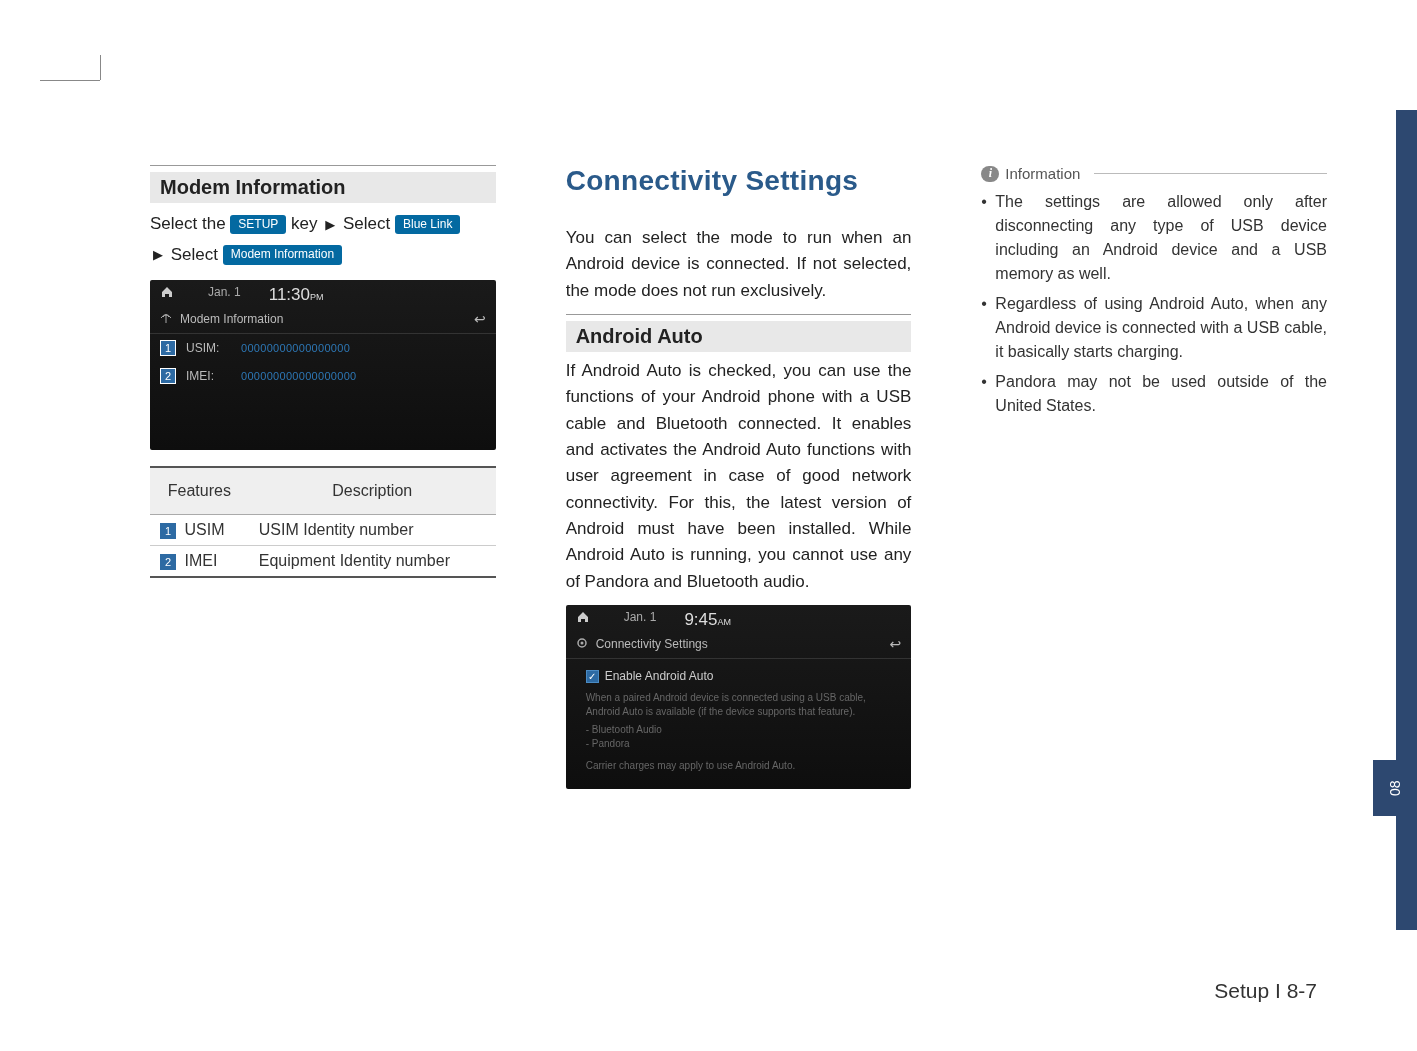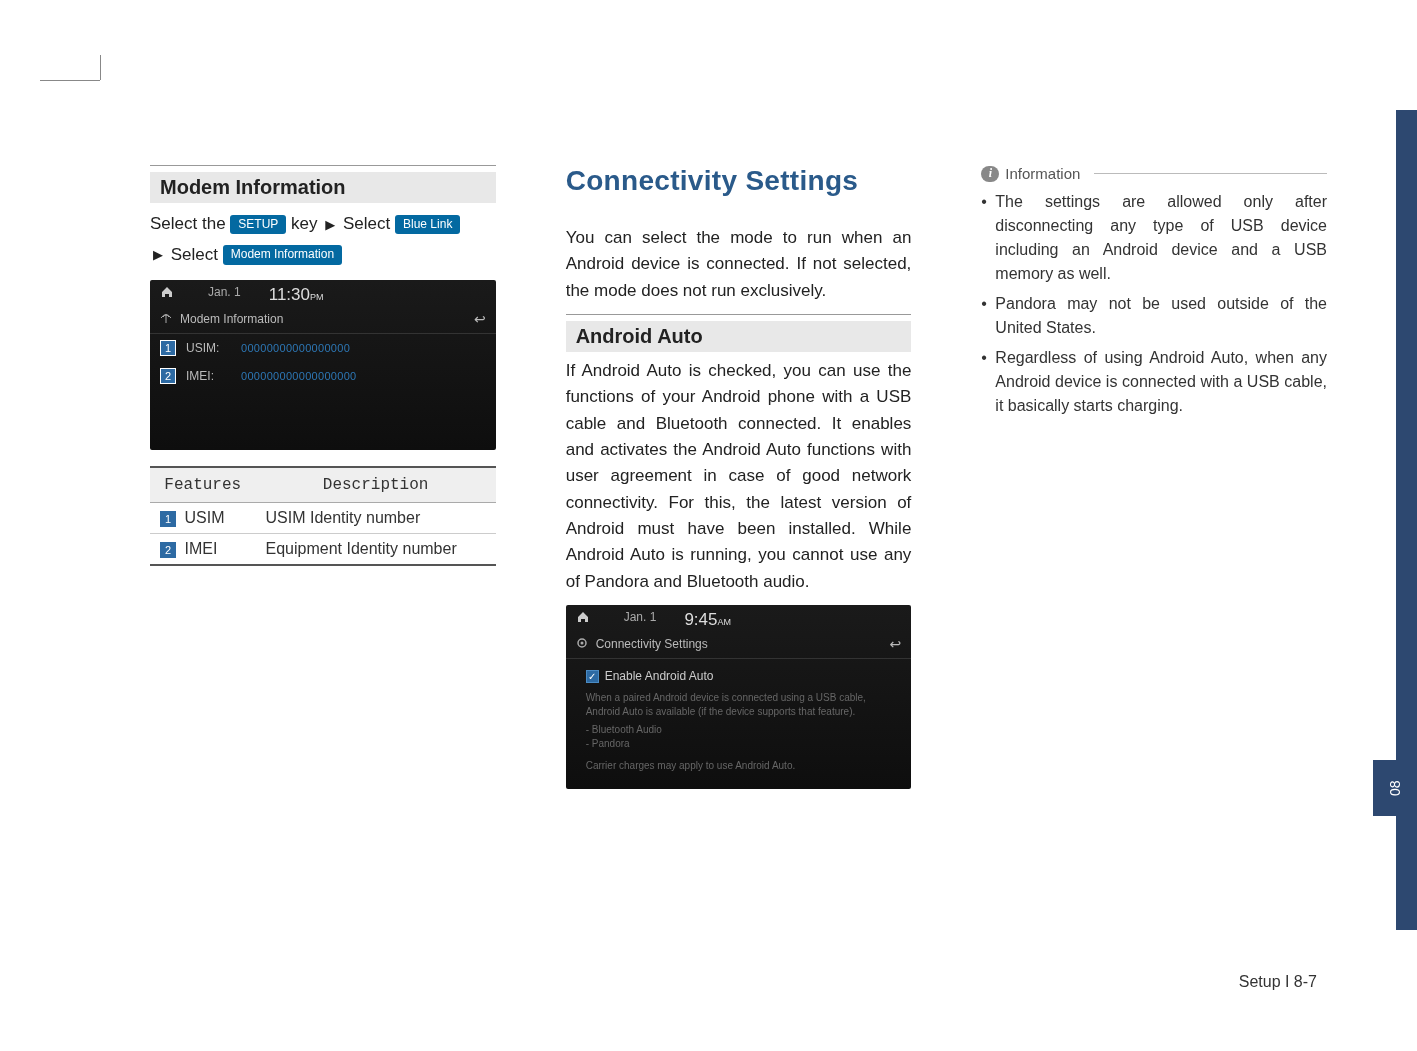--- a/index.html
+++ b/index.html
@@ -203,26 +203,25 @@
     }
     
     .feat-table {
       width: 100%;
       border-collapse: collapse;
       font-size: 16px;
     }
     .feat-table th {
       background: #efefef;
       font-weight: normal;
-      padding: 8px 8px;
+      padding: 14px 8px;
       border-top: 2px solid #555;
       border-bottom: 1px solid #aaa;
       color: #333;
       text-align: center;
-      font-family: Liberation Mono, monospace;
     }
     .feat-table td {
       padding: 6px 10px;
       border-bottom: 1px solid #ccc;
     }
     .feat-table tr:last-child td { border-bottom: 2px solid #555; }
     .num-badge {
       display: inline-flex;
       width: 16px;
       height: 16px;
@@ -308,23 +307,23 @@
       color: #fff;
       font-size: 14px;
       display: flex;
       align-items: center;
       justify-content: center;
       writing-mode: vertical-rl;
       transform: rotate(180deg);
     }
     .footer {
       position: absolute;
-      bottom: 60px;
+      bottom: 48px;
       right: 100px;
-      font-size: 16px;
+      font-size: 21px;
       color: #333;
     }
   </style>
 </head>
 <body>
 
 <div class="page-frame">
   <div class="crop-marks"></div>
   <div class="content">
 
@@ -440,22 +439,22 @@
       </div>
     </div>
 
     <div class="col">
       <div class="info-head">
         <span class="info-icon">i</span>
         <span>Information</span>
       </div>
       <ul class="info-list">
         <li>The settings are allowed only after disconnecting any type of USB device including an Android device and a USB memory as well.</li>
+        <li>Regardless of using Android Auto, when any Android device is connected with a USB cable, it basically starts charging.</li>
         <li>Pandora may not be used outside of the United States.</li>
-        <li>Regardless of using Android Auto, when any Android device is connected with a USB cable, it basically starts charging.</li>
       </ul>
     </div>
   </div>
 </div>
 
 <div class="side-tab">
   <div class="side-tab-strip"></div>
   <div class="side-tab-active">08</div>
 </div>
 

